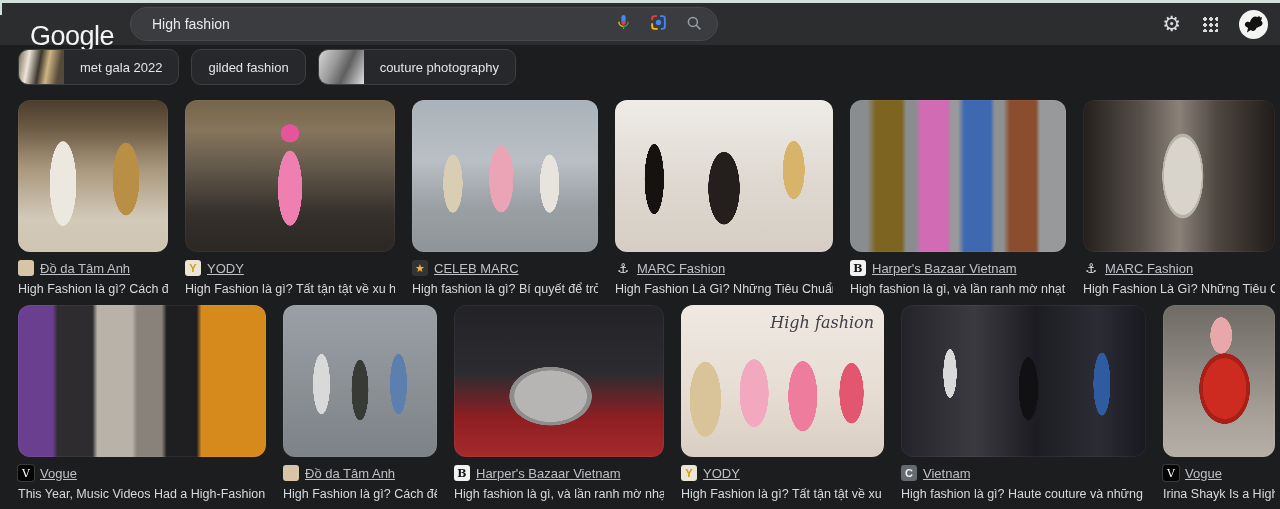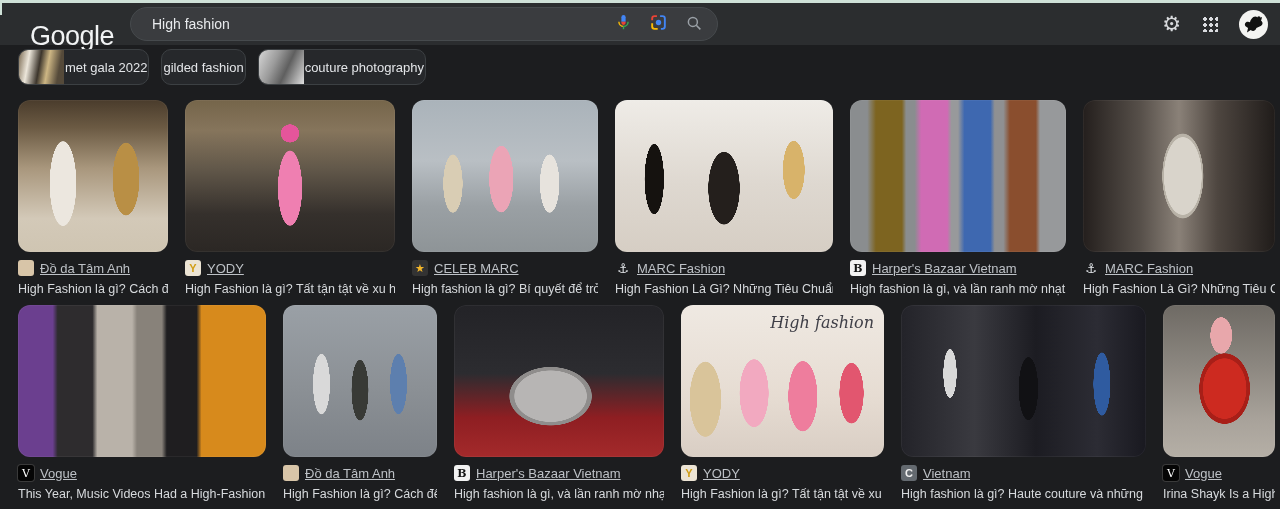--- a/index.html
+++ b/index.html
@@ -27,21 +27,21 @@
   .gear-glyph { font-family:"DejaVu Sans",sans-serif; font-size:21px; color:#d8dadd; line-height:1; }
   .apps-dots { width:16px; height:16px;
                background-image:radial-gradient(circle,#dadce0 1.7px,transparent 2px);
                background-size:6px 6px; background-position:0 0; }
   .avatar { width:29px; height:29px; border-radius:50%; background:#f4f4f2; display:flex; align-items:center; justify-content:center; overflow:hidden; }
 
   
   .chips { position:absolute; top:49px; left:18px; display:flex; gap:12px; }
   .chip { height:36px; display:flex; align-items:center; background:#26282b;
           border:1px solid #3c4043; border-radius:10px; overflow:hidden; cursor:pointer; }
-  .chip-label { color:#e3e5e8; font-size:13px; padding:0 1px; white-space:nowrap; }
+  .chip-label { color:#e3e5e8; font-size:13px; padding:0 16px; white-space:nowrap; }
   .chip-thumb { width:45px; height:36px; flex:none; }
   .tn-metgala { background:linear-gradient(100deg,#7a6a52 0%,#ece6da 22%,#3c352c 45%,#cdb684 62%,#554a3a 85%); }
   .tn-couture { background:radial-gradient(circle at 52% 42%,#e96fae 0 26%,#68364f 45%,#241f22 80%); }
   .tn-photo   { background:linear-gradient(115deg,#d8d8d8 0%,#9b9b9b 35%,#5f5f5f 60%,#e3e3e3 100%); }
 
   
   .card { position:absolute; }
   .thumb { width:100%; height:152px; border-radius:12px; cursor:pointer;
            box-shadow:inset 0 0 0 1px rgba(255,255,255,0.05); position:relative; overflow:hidden; }
   .src-line { display:flex; align-items:center; gap:6px; margin-top:8px; height:16px; }

